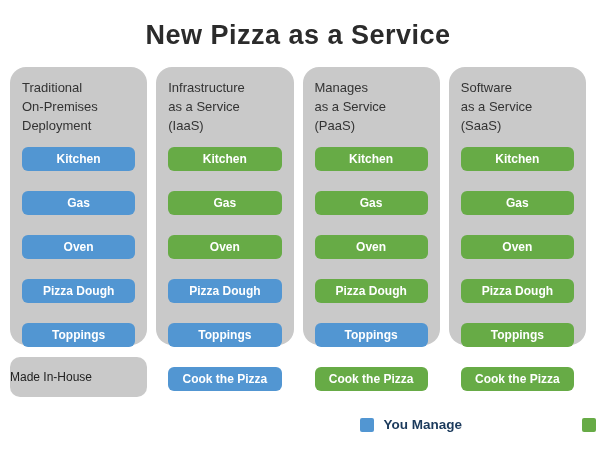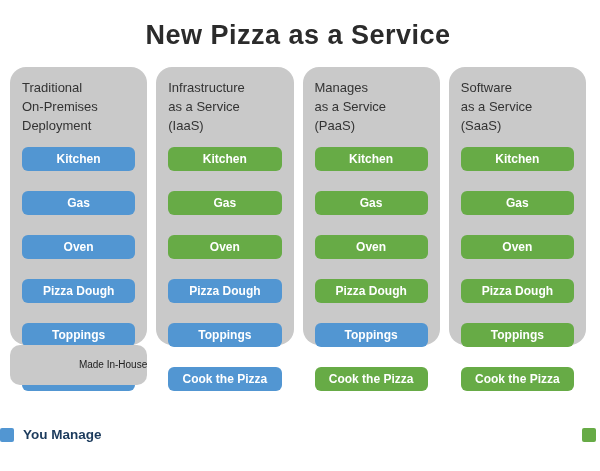--- a/index.html
+++ b/index.html
@@ -59,35 +59,36 @@
     text-align: center;
     color: #ffffff;
     font-size: 12px;
     font-weight: bold;
     white-space: nowrap;
     overflow: hidden;
   }
   .pill.you { background: var(--you, #5296d2); }
   .pill.vendor { background: var(--vendor, #67ab46); }
   .footer-box {
+    margin-top: 12px;
     background: var(--column-bg, #c9c9c9);
     border-radius: 10px;
     height: 40px;
     line-height: 40px;
-    text-align: right;
-    font-size: 10px;
+    text-align: left;
+    font-size: 12px;
     color: #222222;
     white-space: nowrap;
     overflow: hidden;
   }
   .legend {
     display: flex;
-    justify-content: space-between;
+    justify-content: flex-end;
     gap: 120px;
-    margin-top: 42px;
+    margin-top: 20px;
   }
   .legend-item {
     display: flex;
     align-items: center;
     gap: 9px;
     font-size: 13.5px;
     font-weight: bold;
     color: var(--legend-text, #1b3a5c);
   }
   .swatch {

